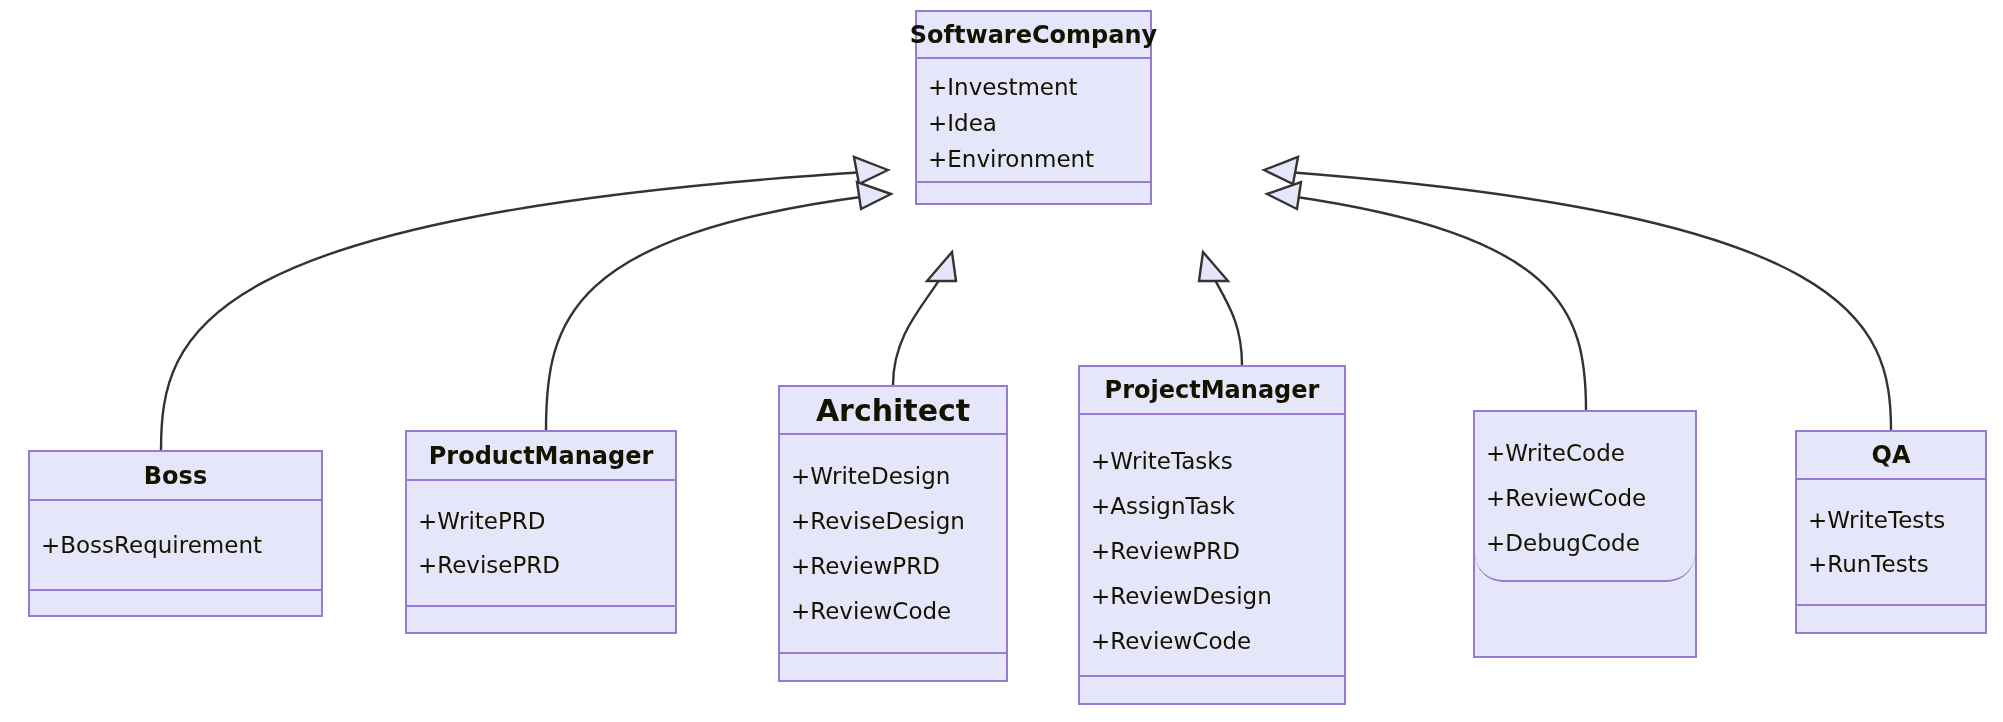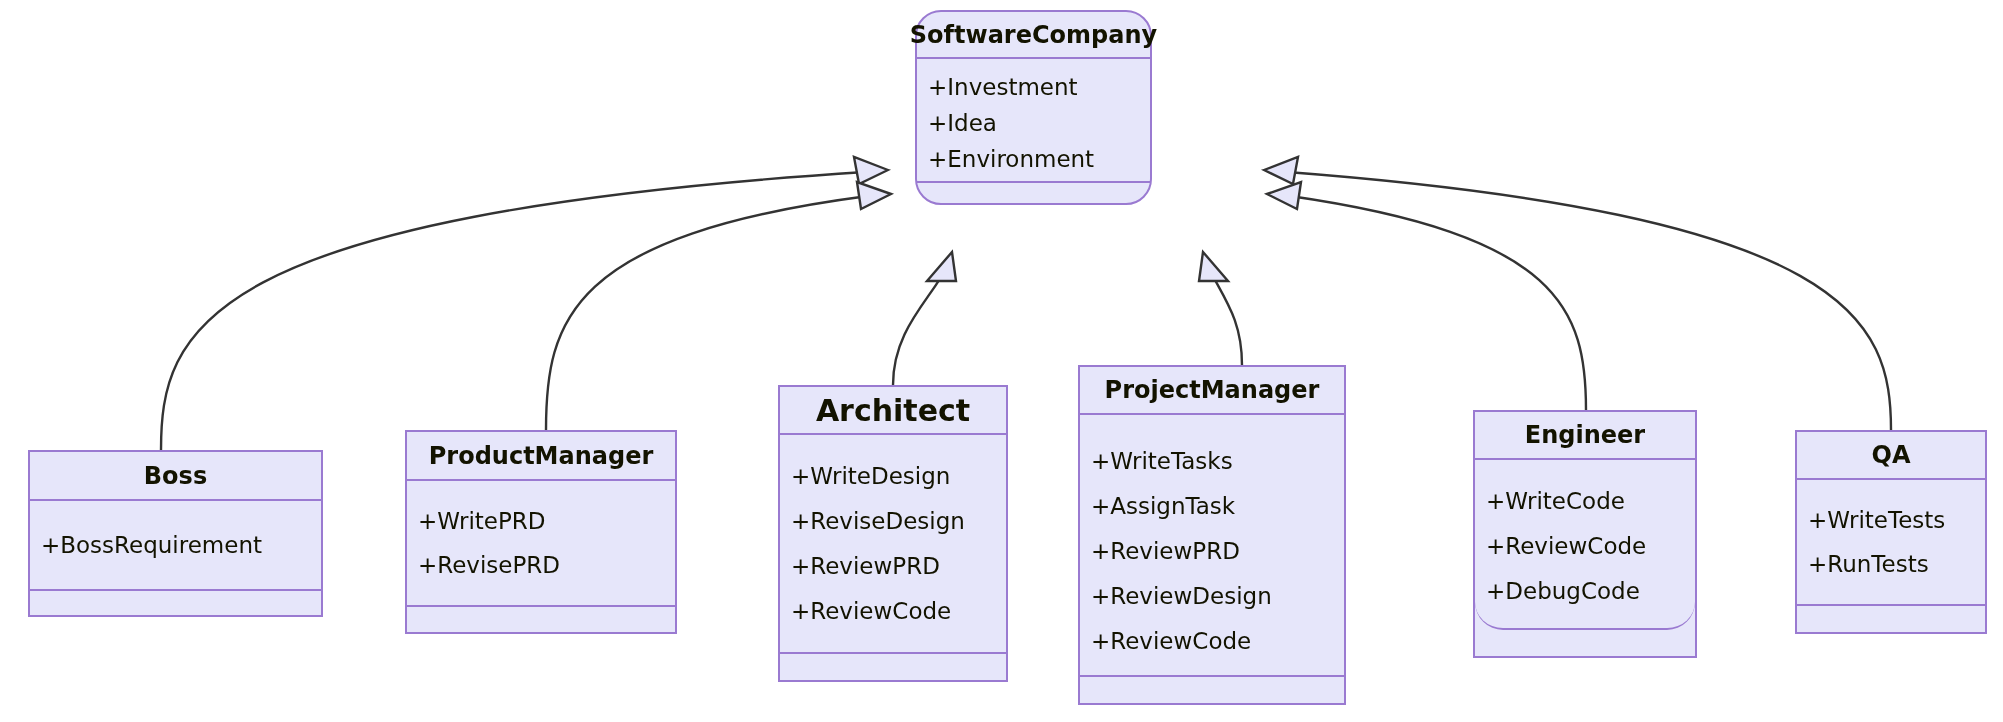--- a/index.html
+++ b/index.html
@@ -86,21 +86,21 @@
 
       <polygon points="888,170 854,157 859,184"></polygon>
       <polygon points="891,194 857,182 861,209"></polygon>
       <polygon points="952,252 927,281 956,281"></polygon>
       <polygon points="1203,252 1199,281 1228,281"></polygon>
       <polygon points="1267,194 1301,182 1297,209"></polygon>
       <polygon points="1264,170 1298,157 1293,184"></polygon>
     </g>
   </svg>
 
-  <div class="uml-class" style="left:915px; top:10px; width:237px; height:195px;border-radius:26px;">
+  <div class="uml-class" style="left:915px; top:10px; width:237px; height:195px;">
     <div class="uml-title" style="height:48px; font-size:24px;">SoftwareCompany</div>
     <div class="uml-members" style="height:125px; font-size:23px; line-height:36px; padding-top:5px;">
       <div class="uml-member">+Investment</div>
       <div class="uml-member">+Idea</div>
       <div class="uml-member">+Environment</div>
     </div>
     <div class="uml-methods"></div>
   </div>
 
   <div class="uml-class" style="left:28px; top:450px; width:295px; height:167px;">
@@ -137,21 +137,20 @@
       <div class="uml-member">+WriteTasks</div>
       <div class="uml-member">+AssignTask</div>
       <div class="uml-member">+ReviewPRD</div>
       <div class="uml-member">+ReviewDesign</div>
       <div class="uml-member">+ReviewCode</div>
     </div>
     <div class="uml-methods"></div>
   </div>
 
   <div class="uml-class" style="left:1473px; top:410px; width:224px; height:248px;">
-    <div class="uml-title" style="height:48px; font-size:24px;">Engineer</div>
     <div class="uml-members" style="height:170px; font-size:23px; line-height:45px; padding-top:5px;border-radius:28px;">
       <div class="uml-member">+WriteCode</div>
       <div class="uml-member">+ReviewCode</div>
       <div class="uml-member">+DebugCode</div>
     </div>
     <div class="uml-methods"></div>
   </div>
 
   <div class="uml-class" style="left:1795px; top:430px; width:192px; height:204px;">
     <div class="uml-title" style="height:48px; font-size:24px;">QA</div>

